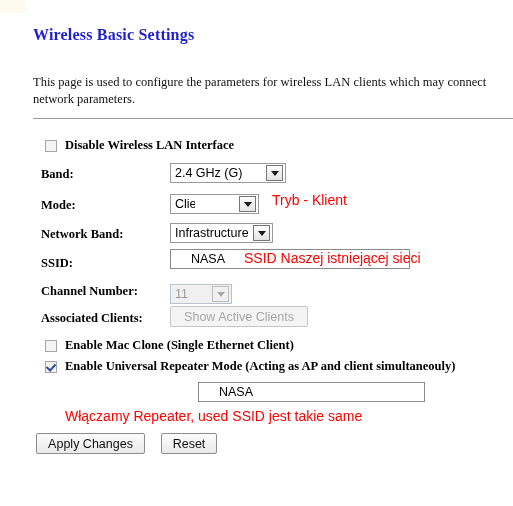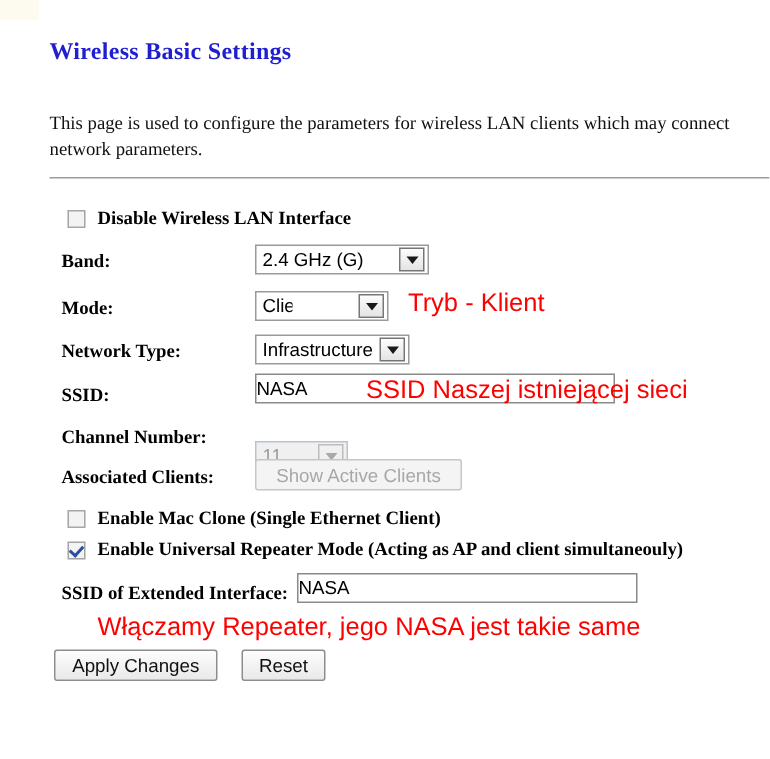--- a/index.html
+++ b/index.html
@@ -161,21 +161,21 @@
   .txt {
     position: absolute;
     height: 20px;
     box-sizing: border-box;
     border: 1px solid #8a8a8a;
     background: #ffffff;
     font-family: "Liberation Sans", "DejaVu Sans", sans-serif;
     font-size: 12.5px;
     color: #000;
     line-height: 18px;
-    padding-left: 0;
+    padding-left: 20px;
     white-space: nowrap;
     overflow: hidden;
   }
 
   
   .btn {
     position: absolute;
     height: 21px;
     box-sizing: border-box;
     border: 1px solid #8d8d8d;
@@ -192,21 +192,21 @@
   .btn.disabled {
     color: #a8a8a8;
     border: 1px solid #c6c6c6;
     background: #f4f4f4;
   }
 
   
   .annot {
     position: absolute;
     font-family: "Liberation Sans", "DejaVu Sans", sans-serif;
-    font-size: 17px;
+    font-size: 14px;
     color: #ff0000;
     white-space: nowrap;
   }
 </style>
 </head>
 <body>
 
 <div class="page-artifact"></div>
 
 <div class="page">
@@ -233,50 +233,49 @@
 
   <div class="row-label" style="left:41px; top:198px;">Mode:</div>
   <div class="sel" style="left:170px; top:194px; width:89px;gap:44px;">
     <span class="sel-text">Client</span>
     <span class="arrow-btn">
         <span class="caret"></span>
       </span>
   </div>
   <div class="annot" style="left:272px; top:192px;">Tryb - Klient</div>
 
-  <div class="row-label" style="left:41px; top:227px;">Network Type:</div>
+  <div class="row-label" style="left:41px; top:227px;">Network Band:</div>
   <div class="sel" style="left:170px; top:223px; width:103px;">
     <span class="sel-text">Infrastructure</span>
     <span class="arrow-btn">
         <span class="caret"></span>
       </span>
   </div>
 
   <div class="row-label" style="left:41px; top:256px;">SSID:</div>
   <div class="txt" style="left:170px; top:249px; width:240px;">NASA</div>
   <div class="annot" style="left:244px; top:250px;">SSID Naszej istniejącej sieci</div>
 
   <div class="row-label" style="left:41px; top:284px;">Channel Number:</div>
-  <div class="sel disabled" style="left:170px; top:294px; width:62px;">
+  <div class="sel disabled" style="left:170px; top:284px; width:62px;">
     <span class="sel-text">11</span>
     <span class="arrow-btn">
         <span class="caret"></span>
       </span>
   </div>
 
   <div class="row-label" style="left:41px; top:311px;">Associated Clients:</div>
   <div class="btn disabled" style="left:170px; top:306px; width:138px;">Show Active Clients</div>
 
   <div class="cb" style="left:45px; top:340px;"></div>
   <div class="cb-label" style="left:65px; top:338px;">Enable Mac Clone (Single Ethernet Client)</div>
 
   <div class="cb checked" style="left:45px; top:361px;"></div>
   <div class="cb-label" style="left:65px; top:359px;">Enable Universal Repeater Mode (Acting as AP and client simultaneouly)</div>
 
-  <div class="row-label" style="left:41px; top:388px;">SSID of Extended Interface:</div>
   <div class="txt" style="left:198px; top:382px; width:227px;">NASA</div>
 
-  <div class="annot" style="left:65px; top:408px;">Włączamy Repeater, jego NASA jest takie same</div>
+  <div class="annot" style="left:65px; top:408px;">Włączamy Repeater, used SSID jest takie same</div>
 
   <div class="btn" style="left:36px; top:433px; width:109px;">Apply Changes</div>
   <div class="btn" style="left:161px; top:433px; width:56px;">Reset</div>
 
 </div>
 
 </body></html>

